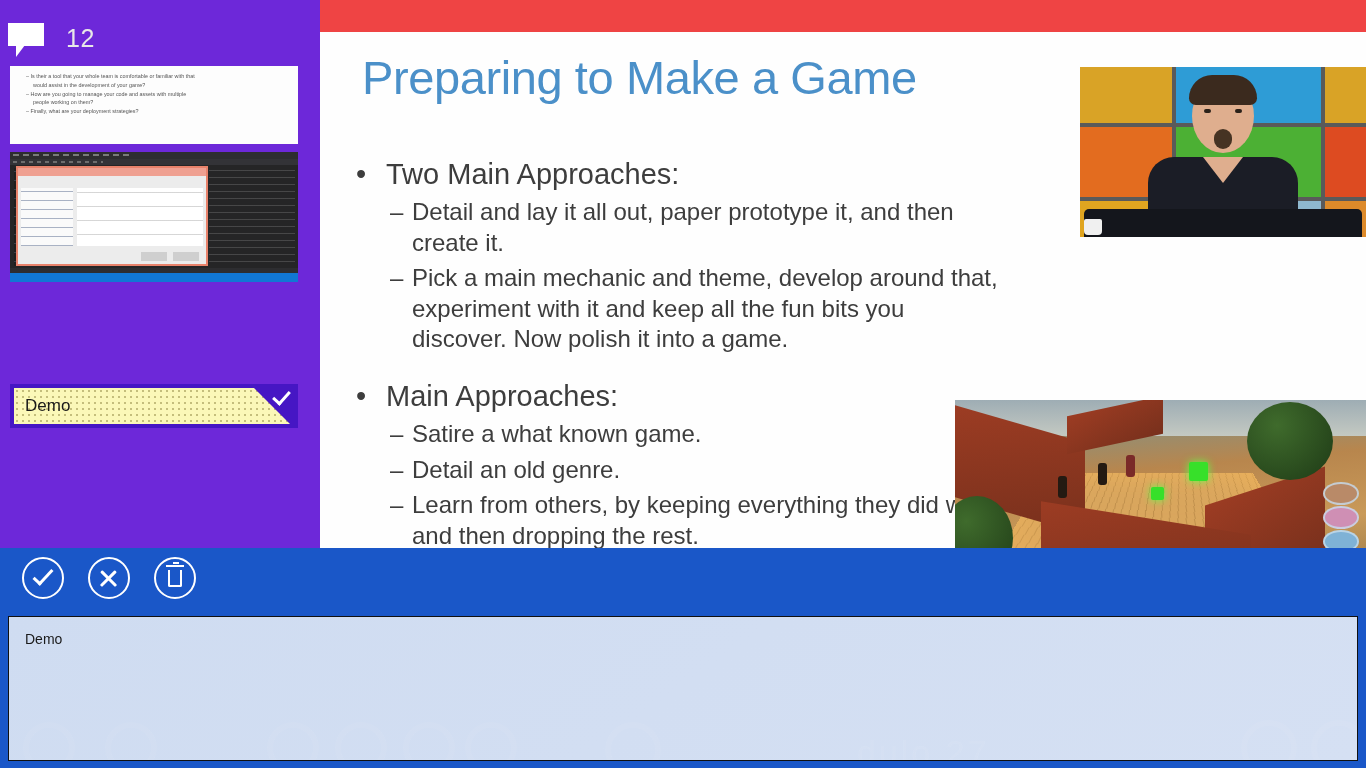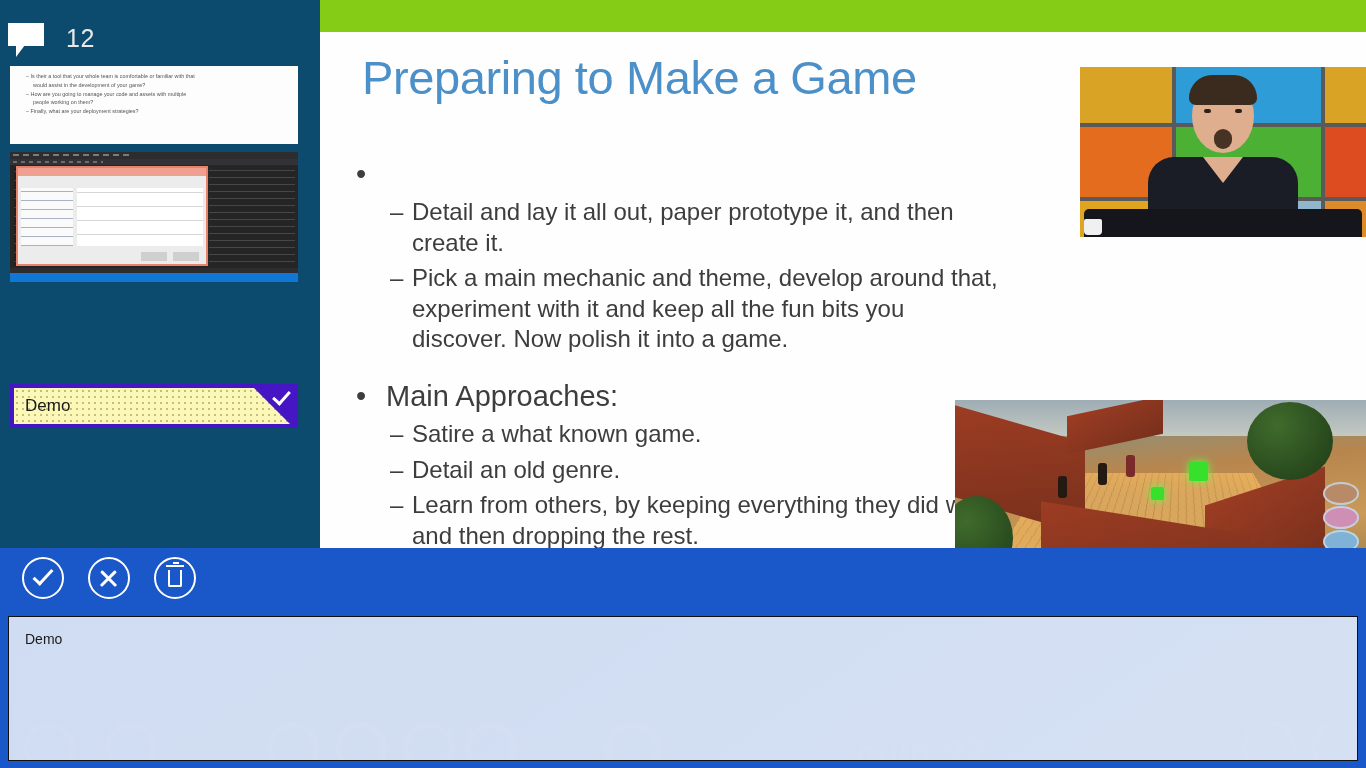--- a/index.html
+++ b/index.html
@@ -4,21 +4,21 @@
 <style>
   * { margin:0; padding:0; box-sizing:border-box; }
   html,body { width:1366px; height:768px; overflow:hidden; background:#000; }
   body { font-family:"Liberation Sans", sans-serif; }
 
   #app { position:relative; width:1366px; height:768px; }
 
   
   #left-rail {
     position:absolute; left:0; top:0; width:320px; height:548px;
-    background:#0c4a6e;
+    background:#6d28d9;
   }
   #comment-header { position:absolute; left:8px; top:16px; height:44px; display:flex; align-items:center; }
   #comment-icon { width:36px; height:30px; position:relative; }
   #comment-icon .bub { position:absolute; left:0; top:0; width:36px; height:23px; background:#fff; }
   #comment-icon .tail {
     position:absolute; left:8px; top:22px; width:0; height:0;
     border-left:9px solid #fff; border-bottom:12px solid transparent;
   }
   #comment-count { color:#e8e8e8; font-size:25px; margin-left:22px; letter-spacing:.5px; }
 
@@ -83,21 +83,21 @@
     position:absolute; right:0; top:0; width:0; height:0;
     border-top:40px solid #4616c4; border-left:40px solid transparent;
   }
   #thumb-3 .check {
     position:absolute; right:4px; top:3px; width:17px; height:10px;
     border-left:3.4px solid #fff; border-bottom:3.4px solid #fff;
     transform:rotate(-48deg);
   }
 
   
-  #slide-area { position:absolute; left:320px; top:0; width:1046px; height:548px; background:#84cc16; }
+  #slide-area { position:absolute; left:320px; top:0; width:1046px; height:548px; background:#ef4444; }
   #slide { position:absolute; left:0; top:32px; width:1046px; height:516px; background:#fefefe; overflow:hidden; }
 
   #slide-title {
     position:absolute; left:42px; top:18px; font-size:47px; color:#4b90c9;
     font-weight:400; letter-spacing:-0.4px; white-space:nowrap;
   }
 
   .blist { position:absolute; left:36px; top:123px; width:648px; color:#3d3d3d; }
   .b1 { font-size:29px; line-height:1.22; display:flex; margin-top:2px; white-space:nowrap; }
   .b1 .mk { width:30px; flex:0 0 30px; text-align:left; }
@@ -234,20 +234,21 @@
   </div>
 
   <div id="slide-area">
     <div id="slide">
 
       <div id="slide-title">Preparing to Make a Game</div>
 
       <div class="blist">
         <div class="b1">
           <span class="mk">•</span>
+          <span class="tx">Two Main Approaches:</span>
         </div>
         <div class="b2 wide">
           <span class="mk">–</span>
           <span class="tx">Detail and lay it all out, paper prototype it, and then create it.</span>
         </div>
         <div class="b2 wide">
           <span class="mk">–</span>
           <span class="tx">Pick a main mechanic and theme, develop around that, experiment with it and keep all the fun bits you discover. Now polish it into a game.</span>
         </div>
         <div class="gap"></div>

